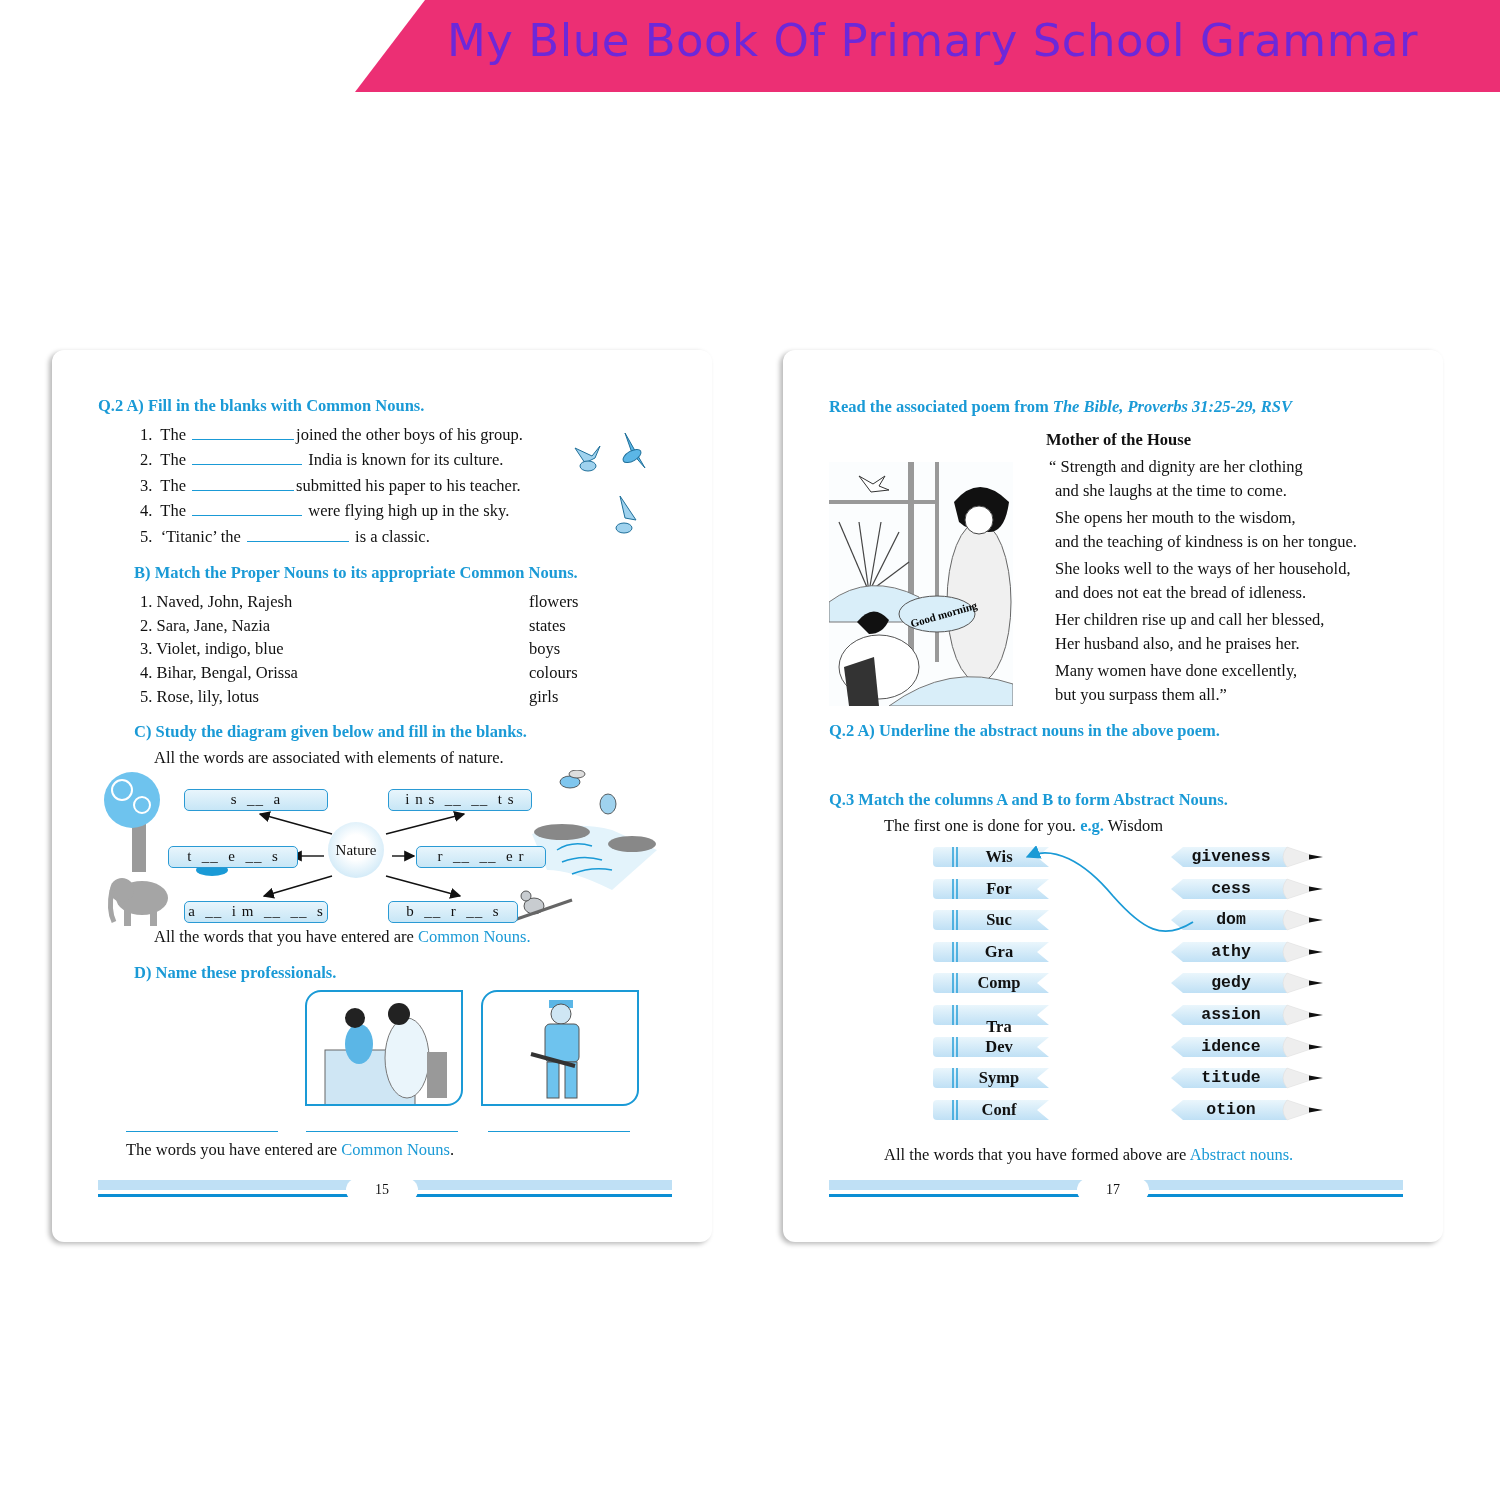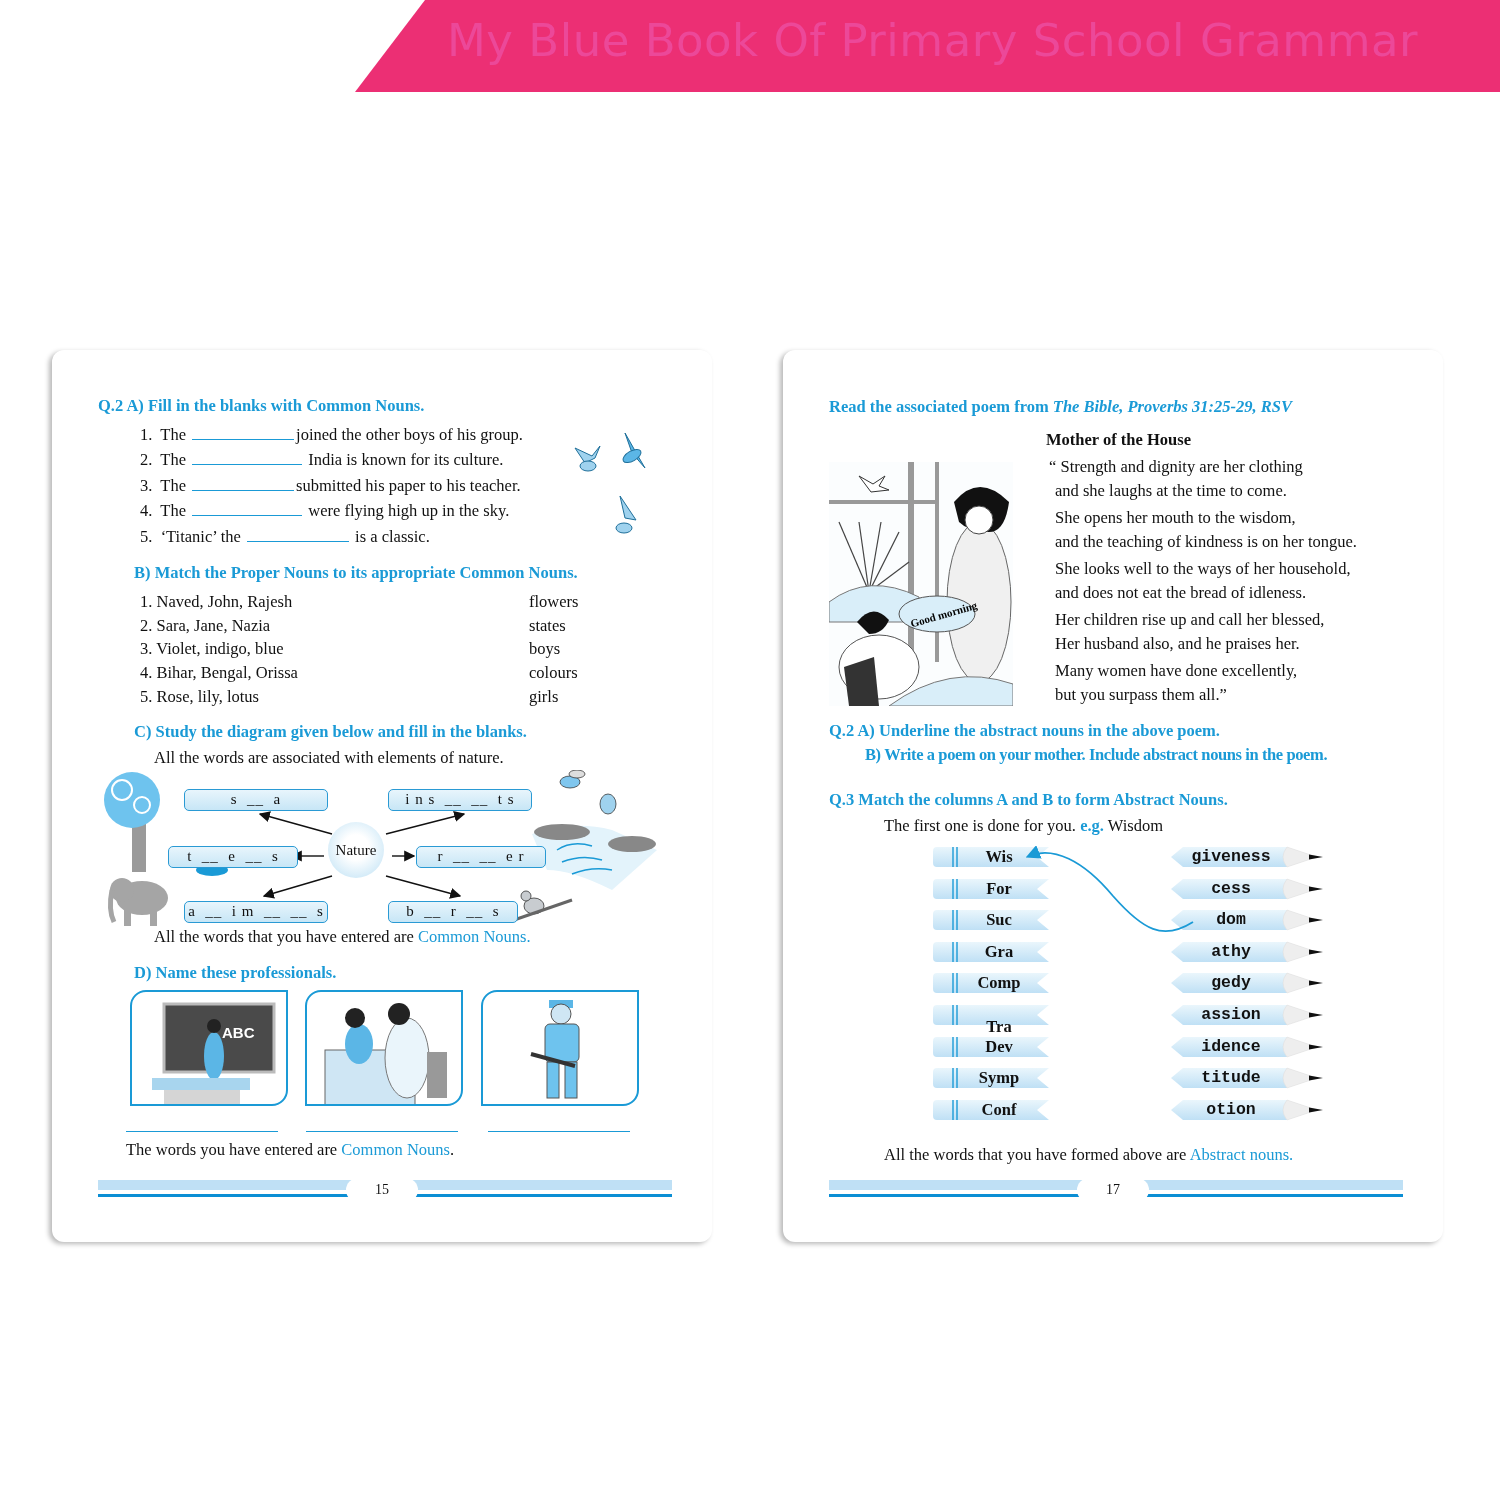--- a/index.html
+++ b/index.html
@@ -3,21 +3,21 @@
 <meta charset="utf-8">
 <style>
   * { box-sizing: border-box; margin: 0; padding: 0; }
   html, body { width: 1500px; height: 1500px; background: #ffffff; overflow: hidden; }
   body { position: relative; font-family: "Liberation Serif", serif; color: #111; }
 
   
   .banner { position: absolute; left: 355px; top: 0; width: 1145px; height: 92px; }
   .banner svg { position: absolute; left: 0; top: 0; }
   .banner-title { position: absolute; left: 92px; top: 14px; font-family: "DejaVu Sans", sans-serif;
-    font-size: 45px; color: #ec4899; letter-spacing: 0.5px; white-space: nowrap; font-weight: normal; }
+    font-size: 45px; color: #6d28d9; letter-spacing: 0.5px; white-space: nowrap; font-weight: normal; }
 
   
   .page { position: absolute; top: 350px; width: 660px; height: 892px; background: #fff;
     border-radius: 12px; box-shadow: -3px 2px 5px rgba(0,0,0,0.28); }
   .page.left { left: 52px; }
   .page.right { left: 783px; }
 
   .blue { color: #1a9ad6; }
   .h { position: absolute; font-weight: bold; color: #1a9ad6; font-size: 16.5px; white-space: nowrap; }
   .t { position: absolute; font-size: 16.5px; white-space: nowrap; color: #111; }
@@ -180,30 +180,20 @@
   <div class="wbox" style="left:364px;top:496px;width:130px;">r  __  __  e r</div>
   <div class="wbox" style="left:132px;top:551px;width:144px;">a  __  i m  __  __  s</div>
   <div class="wbox" style="left:336px;top:551px;width:130px;">b  __  r  __  s</div>
 
   <div class="t" style="left:102px;top:577px;">
     <span>All the words that you have entered are </span><span class="blue">Common Nouns.</span>
   </div>
 
   <div class="h" style="left:82px;top:613px;">D)  Name these professionals.</div>
 
-  <div class="pro-box" style="left:78px;">
-    <svg width="158" height="116">
-      <rect x="32" y="12" width="110" height="68" fill="#4a4a4a" stroke="#bbb" stroke-width="3"></rect>
-      <text x="90" y="46" fill="#fff" font-family="Liberation Sans, sans-serif" font-size="15" font-weight="bold">ABC</text>
-      <ellipse cx="82" cy="64" rx="10" ry="24" fill="#5bb6e6"></ellipse>
-      <circle cx="82" cy="34" r="7" fill="#222"></circle>
-      <rect x="20" y="86" width="98" height="12" fill="#a8d5ee"></rect>
-      <rect x="32" y="98" width="76" height="18" fill="#d5d5d5"></rect>
-    </svg>
-  </div>
   <div class="pro-box" style="left:253px;">
     <svg width="158" height="116">
       <rect x="18" y="58" width="90" height="58" fill="#cfe6f4" stroke="#666"></rect>
       <ellipse cx="52" cy="52" rx="14" ry="20" fill="#5bb6e6"></ellipse>
       <circle cx="48" cy="26" r="10" fill="#222"></circle>
       <ellipse cx="100" cy="66" rx="22" ry="40" fill="#eaf5fb" stroke="#777"></ellipse>
       <circle cx="92" cy="22" r="11" fill="#222"></circle>
       <rect x="120" y="60" width="20" height="46" fill="#999"></rect>
     </svg>
   </div>
@@ -274,21 +264,20 @@
     <div class="poem-line" style="left:272px;top:182px;">  and the teaching of kindness is on her tongue.</div>
     <div class="poem-line" style="left:272px;top:209px;">  She looks well to the ways of her household,</div>
     <div class="poem-line" style="left:272px;top:233px;">  and does  not eat the bread of idleness.</div>
     <div class="poem-line" style="left:272px;top:260px;">  Her children rise up and call her blessed,</div>
     <div class="poem-line" style="left:272px;top:284px;">  Her husband also, and he praises her.</div>
     <div class="poem-line" style="left:272px;top:311px;">  Many women have done excellently,</div>
     <div class="poem-line" style="left:272px;top:335px;">  but you surpass them all.”</div>
   </div>
 
   <div class="h" style="left:46px;top:371px;">Q.2  A)  Underline the abstract nouns in the above poem.</div>
-  <div class="h" style="left:82px;top:395px;letter-spacing:-0.4px;">B)  Write a poem on your mother. Include abstract nouns in the poem.</div>
 
   <div class="h" style="left:46px;top:440px;">Q.3  Match the columns A and B to form Abstract Nouns.</div>
   <div class="t" style="left:101px;top:466px;">
     <span>The first one is done for you.  </span><b class="blue">e.g.</b><span> Wisdom</span>
   </div>
 
   <div id="match-columns">
       <div class="pencil-left" style="top: 496px;"><svg width="116" height="22">
           <defs>
             <linearGradient id="gl0" x1="0" y1="0" x2="0" y2="1">

